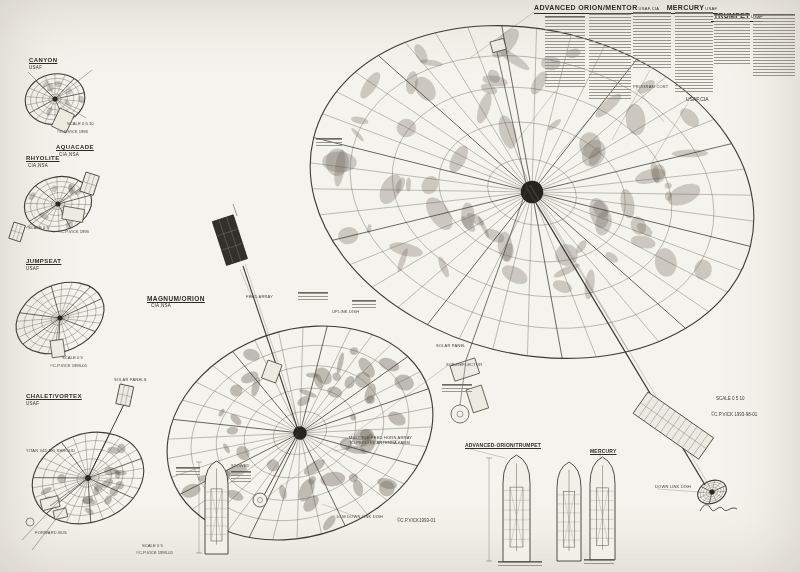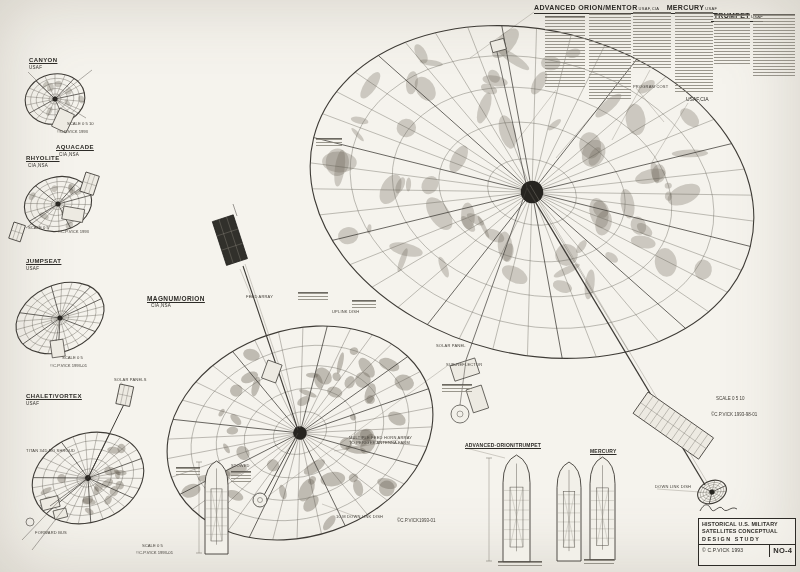--- a/index.html
+++ b/index.html
@@ -641,23 +641,14 @@
   <div class="micro" style="left:753px;top:14px;width:42px;height:64px"></div>
   <div class="micro" style="left:316px;top:138px;width:26px;height:9px"></div>
   <div class="micro" style="left:298px;top:292px;width:30px;height:8px"></div>
   <div class="micro" style="left:352px;top:300px;width:24px;height:8px"></div>
   <div class="micro" style="left:442px;top:384px;width:30px;height:9px"></div>
   <div class="micro" style="left:231px;top:471px;width:20px;height:11px"></div>
   <div class="micro" style="left:176px;top:467px;width:24px;height:10px"></div>
   <div class="micro" style="left:498px;top:561px;width:44px;height:5px"></div>
   <div class="micro" style="left:584px;top:559px;width:30px;height:5px"></div>
 
-  <div id="titleblock">
-    <div class="tb-row">HISTORICAL  U.S.  MILITARY</div>
-    <div class="tb-row">SATELLITES CONCEPTUAL</div>
-    <div class="tb-row" style="letter-spacing:1.5px">DESIGN    STUDY</div>
-    <div class="tb-bottom">
-      <span class="tb-credit">© C.P.VICK 1993</span>
-      <span class="tb-no">NO-4</span>
-    </div>
-  </div>
 
 </div>
 
 </body></html>

